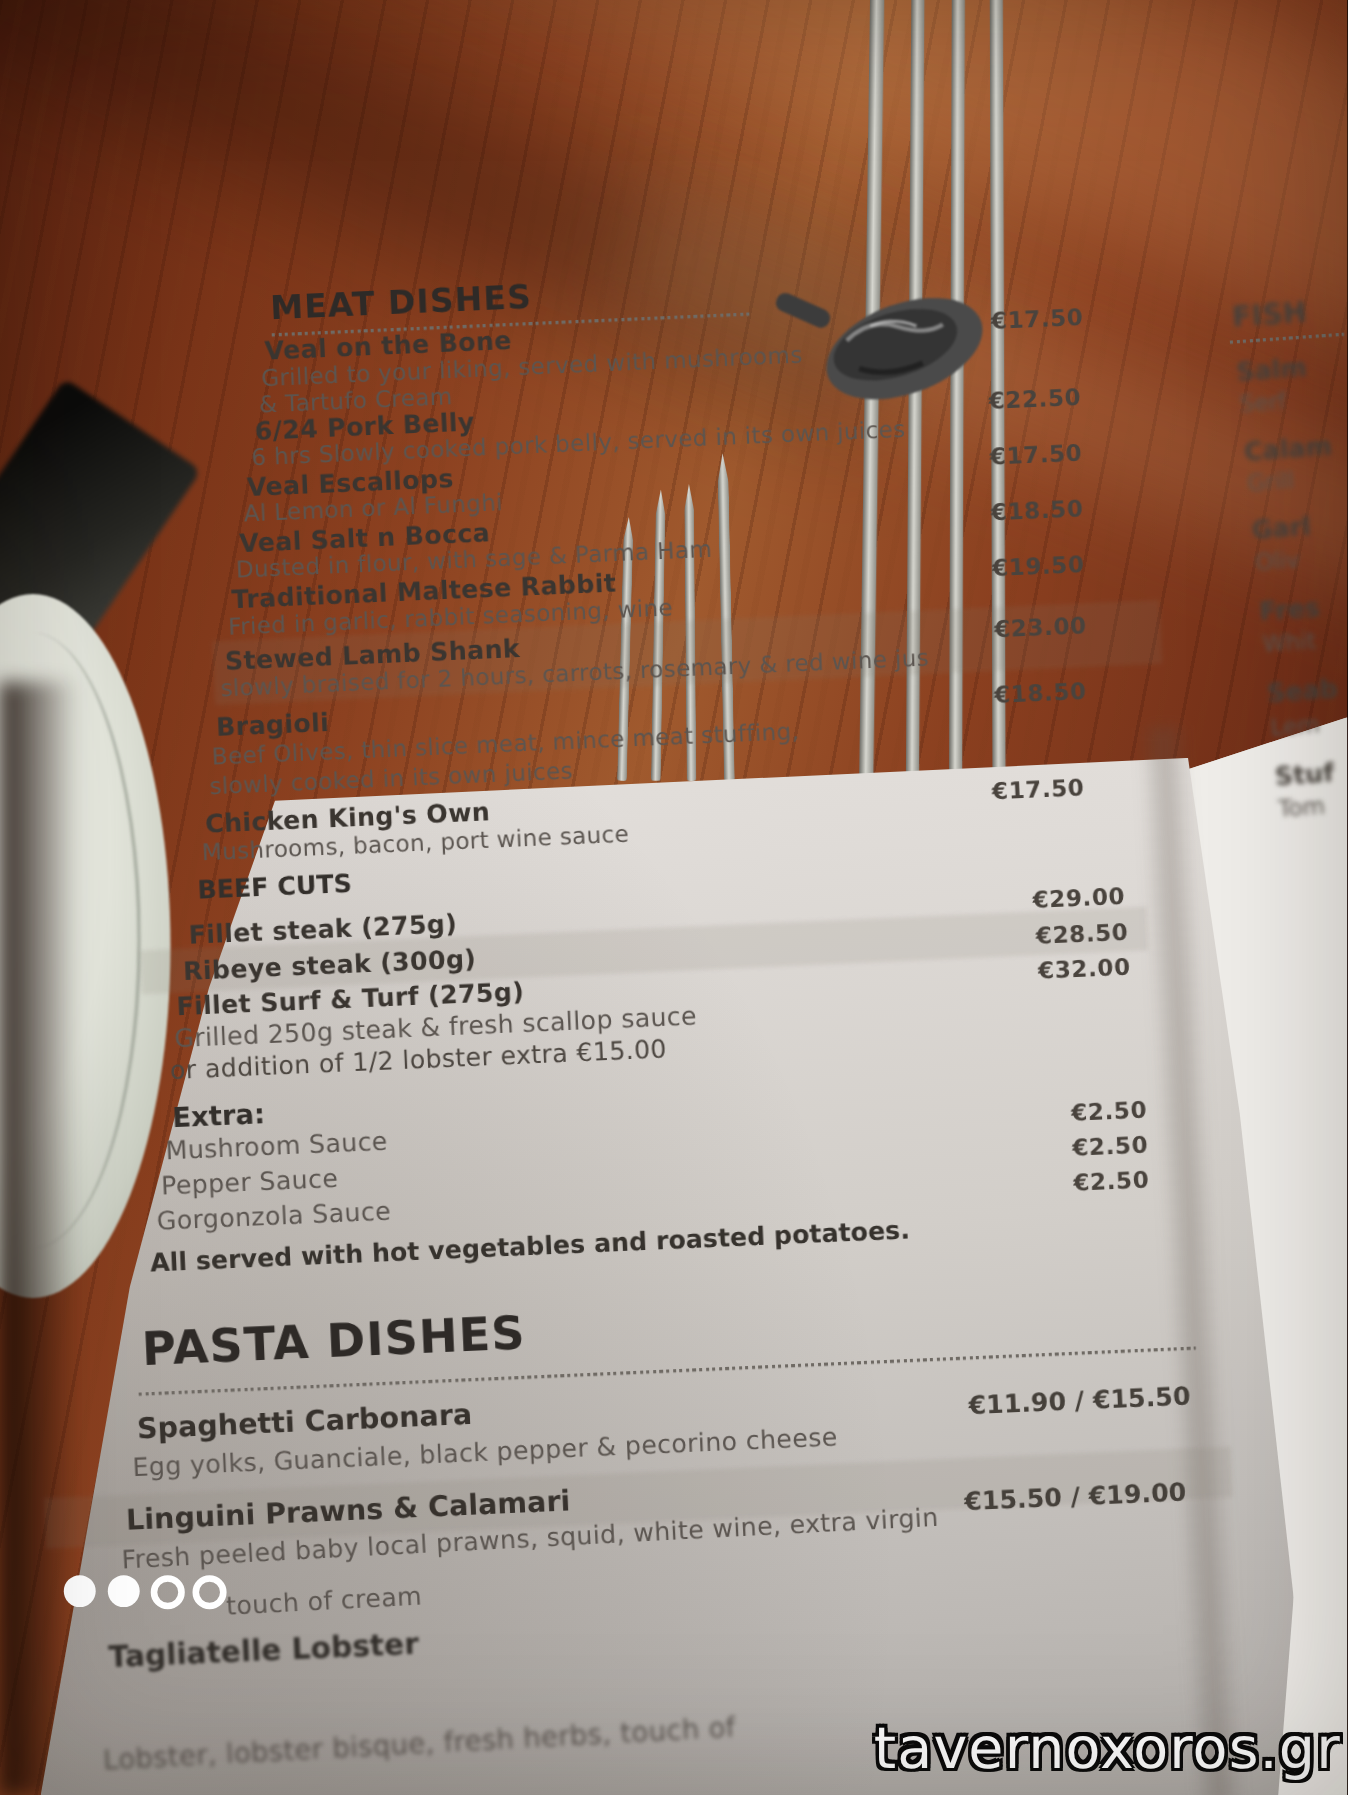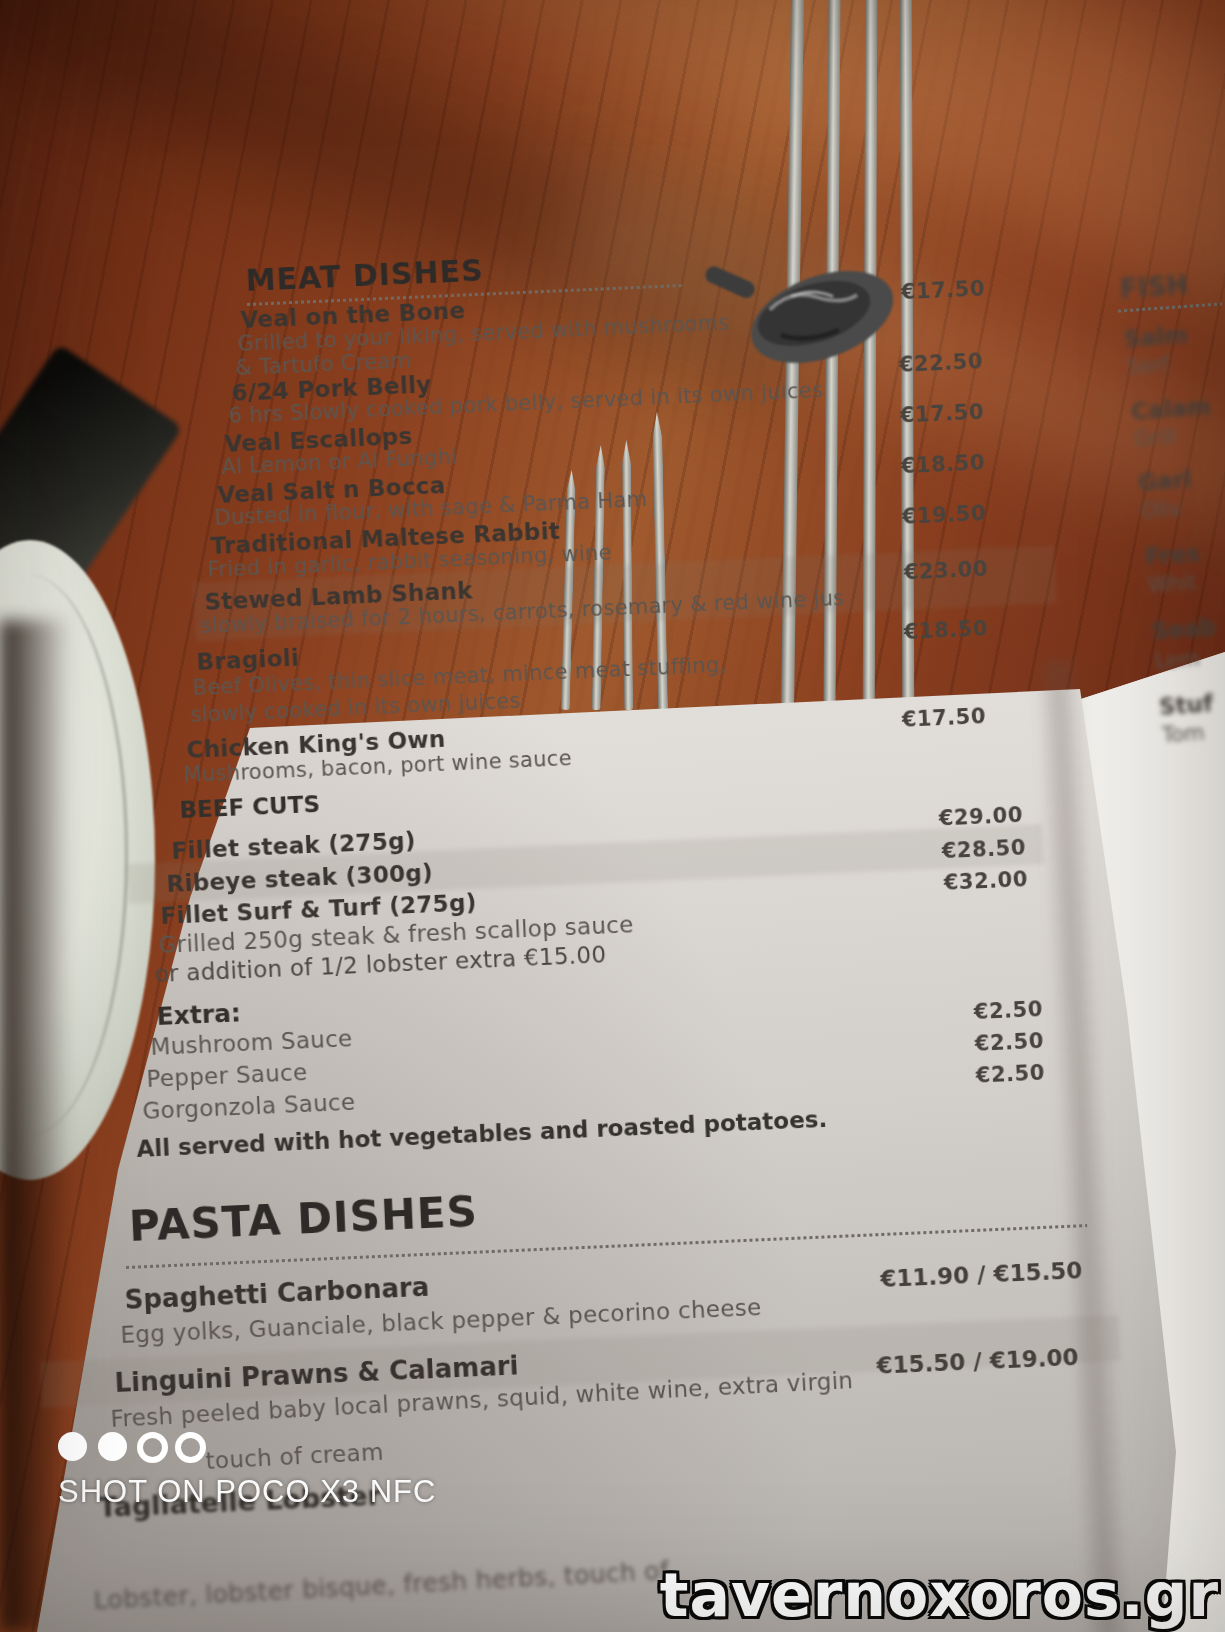--- a/index.html
+++ b/index.html
@@ -67,21 +67,21 @@
   .frag{position:absolute;color:#474containedx;color:#47423c;filter:blur(2.4px);white-space:nowrap;transform:rotate(-4deg);}
   .frag.b{font-weight:700;font-size:23px;}
   .frag.l{font-weight:400;font-size:21px;color:#5a554f;}
 
   
   .dot{position:absolute;width:29px;height:29px;border-radius:50%;}
   .dot.fill{background:#ffffff;}
   .dot.ring{border:6px solid #ffffff;width:19px;height:19px;}
   .shotmark{position:absolute;left:58px;top:1474px;font-family:"Liberation Sans",sans-serif;
     font-size:31px;color:#fafafa;letter-spacing:1px;text-shadow:0 0 4px rgba(0,0,0,.4);}
-  .sitemark{position:absolute;right:6px;top:1560px;font-weight:700;font-size:60px;color:#ffffff;
+  .sitemark{position:absolute;right:6px;top:1560px;font-weight:400;font-size:52px;color:#ffffff;
     font-family:"DejaVu Sans",sans-serif;letter-spacing:1px;
     text-shadow:-3px -3px 0 #0a0a0a,3px -3px 0 #0a0a0a,-3px 3px 0 #0a0a0a,3px 3px 0 #0a0a0a,
       0 -3px 0 #0a0a0a,0 3px 0 #0a0a0a,-3px 0 0 #0a0a0a,3px 0 0 #0a0a0a;margin-left:44px;}
   .sketch{position:absolute;left:692px;top:256px;transform:rotate(-3deg);filter:blur(1.2px);}
   .vignette{position:absolute;inset:0;pointer-events:none;
     box-shadow:inset 0 0 140px rgba(20,10,5,.25);}
 </style>
 </head>
 <body>
 
@@ -242,17 +242,16 @@
   <div class="desc mrot" style="left:110px;top:1406px;font-size:23px;transform:rotate(-3deg);">Fresh peeled baby local prawns, squid, white wine, extra virgin</div>
   <div class="desc mrot" style="left:205px;top:1448px;font-size:23px;transform:rotate(-3deg);">touch of cream</div>
 
   <div class="subh mrot" style="left:98px;top:1492px;font-size:27px;filter:blur(1.4px);">Tagliatelle Lobster</div>
   <div class="desc mrot" style="left:93px;top:1586px;font-size:25px;filter:blur(1.9px);transform:rotate(-3deg);">Lobster, lobster bisque, fresh herbs, touch of</div>
 
   <div class="dot fill" style="left:58px;top:1432px;"></div>
   <div class="dot fill" style="left:98px;top:1432px;"></div>
   <div class="dot ring" style="left:137px;top:1432px;"></div>
   <div class="dot ring" style="left:175px;top:1432px;"></div>
-  <div class="shotmark">SHOT ON POCO X3 NFC</div>
   <div class="sitemark">tavernoxoros.gr</div>
 
   <div class="vignette"></div>
 </div>
 
 </body></html>

